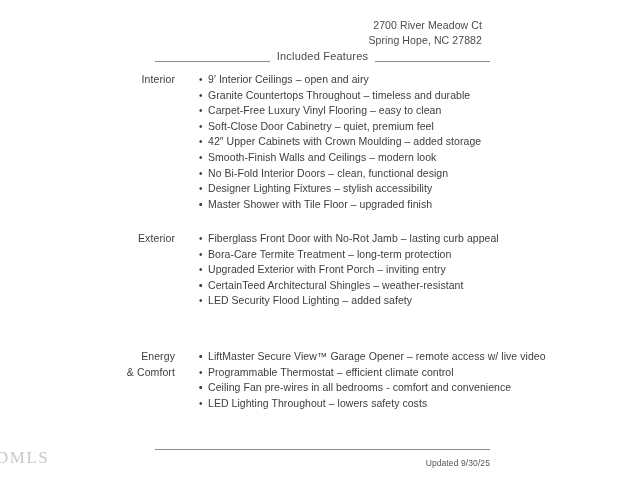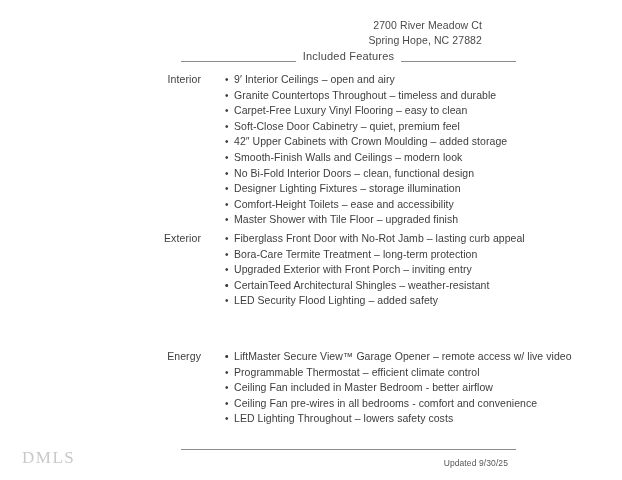--- a/index.html
+++ b/index.html
@@ -15,21 +15,20 @@
     overflow: hidden;
     font-family: "Liberation Sans", sans-serif;
     color: #3d3d3d;
     -webkit-font-smoothing: antialiased;
   }
 
   .page {
     position: absolute;
     inset: 0;
     background: #ffffff;
-    margin-left: 26px;
   }
 
   
   .address {
     position: absolute;
     top: 18px;
     right: 140px;
     text-align: right;
     font-size: 10.5px;
     line-height: 14.5px;
@@ -114,21 +113,21 @@
     position: absolute;
     top: 449px;
     left: 155px;
     width: 335px;
     height: 1px;
     background: #8c8c8c;
   }
   .footer-updated {
     position: absolute;
     top: 457px;
-    left: 147px;
+    left: 155px;
     width: 335px;
     text-align: right;
     font-size: 8.5px;
     line-height: 12px;
     color: #555555;
     letter-spacing: 0.1px;
   }
   .watermark {
     position: absolute;
     top: 447px;
@@ -163,22 +162,22 @@
       <span class="cat-line"></span>
     </div>
     <ul class="feature-list" id="list-0">
         <li><span class="bullet">•</span><span>9′ Interior Ceilings – open and airy</span></li>
         <li><span class="bullet">•</span><span>Granite Countertops Throughout – timeless and durable</span></li>
         <li><span class="bullet">•</span><span>Carpet-Free Luxury Vinyl Flooring – easy to clean</span></li>
         <li><span class="bullet">•</span><span>Soft-Close Door Cabinetry – quiet, premium feel</span></li>
         <li><span class="bullet">•</span><span>42″ Upper Cabinets with Crown Moulding – added storage</span></li>
         <li><span class="bullet">•</span><span>Smooth-Finish Walls and Ceilings – modern look</span></li>
         <li><span class="bullet">•</span><span>No Bi-Fold Interior Doors – clean, functional design</span></li>
-        <li><span class="bullet">•</span><span>Designer Lighting Fixtures – storage illumination</span></li>
-        <li><span class="bullet">•</span><span>Comfort-Height Toilets – ease and accessibility</span></li>
+        <li><span class="bullet">•</span><span>Designer Lighting Fixtures – stylish accessibility</span></li>
+        <li><span class="bullet">•</span></li>
         <li><span class="bullet">•</span><span>Master Shower with Tile Floor – upgraded finish</span></li>
       </ul>
   </div>
 
   <div class="section" id="section-1">
     <div class="cat-label">
       <span class="cat-line">Exterior</span>
       <span class="cat-line"></span>
     </div>
     <ul class="feature-list" id="list-1">
@@ -187,26 +186,27 @@
         <li><span class="bullet">•</span><span>Upgraded Exterior with Front Porch – inviting entry</span></li>
         <li><span class="bullet">•</span></li>
         <li><span class="bullet">•</span><span>CertainTeed Architectural Shingles – weather-resistant</span></li>
         <li><span class="bullet">•</span><span>LED Security Flood Lighting – added safety</span></li>
       </ul>
   </div>
 
   <div class="section" id="section-2">
     <div class="cat-label">
       <span class="cat-line">Energy</span>
+      <span class="cat-line">&amp; Comfort</span>
     </div>
     <ul class="feature-list" id="list-2">
         <li><span class="bullet">•</span></li>
         <li><span class="bullet">•</span><span>LiftMaster Secure View™ Garage Opener – remote access w/ live video</span></li>
         <li><span class="bullet">•</span><span>Programmable Thermostat – efficient climate control</span></li>
-        <li><span class="bullet">•</span><span>Ceiling Fan included in Master Bedroom - better airflow</span></li>
+        <li><span class="bullet">•</span></li>
         <li><span class="bullet">•</span><span>Ceiling Fan pre-wires in all bedrooms - comfort and convenience</span></li>
         <li><span class="bullet">•</span><span>LED Lighting Throughout – lowers safety costs</span></li>
       </ul>
   </div>
 
   <div class="footer-rule"></div>
   <div class="footer-updated">Updated 9/30/25</div>
   <div class="watermark">DMLS</div>
 
 </div>

